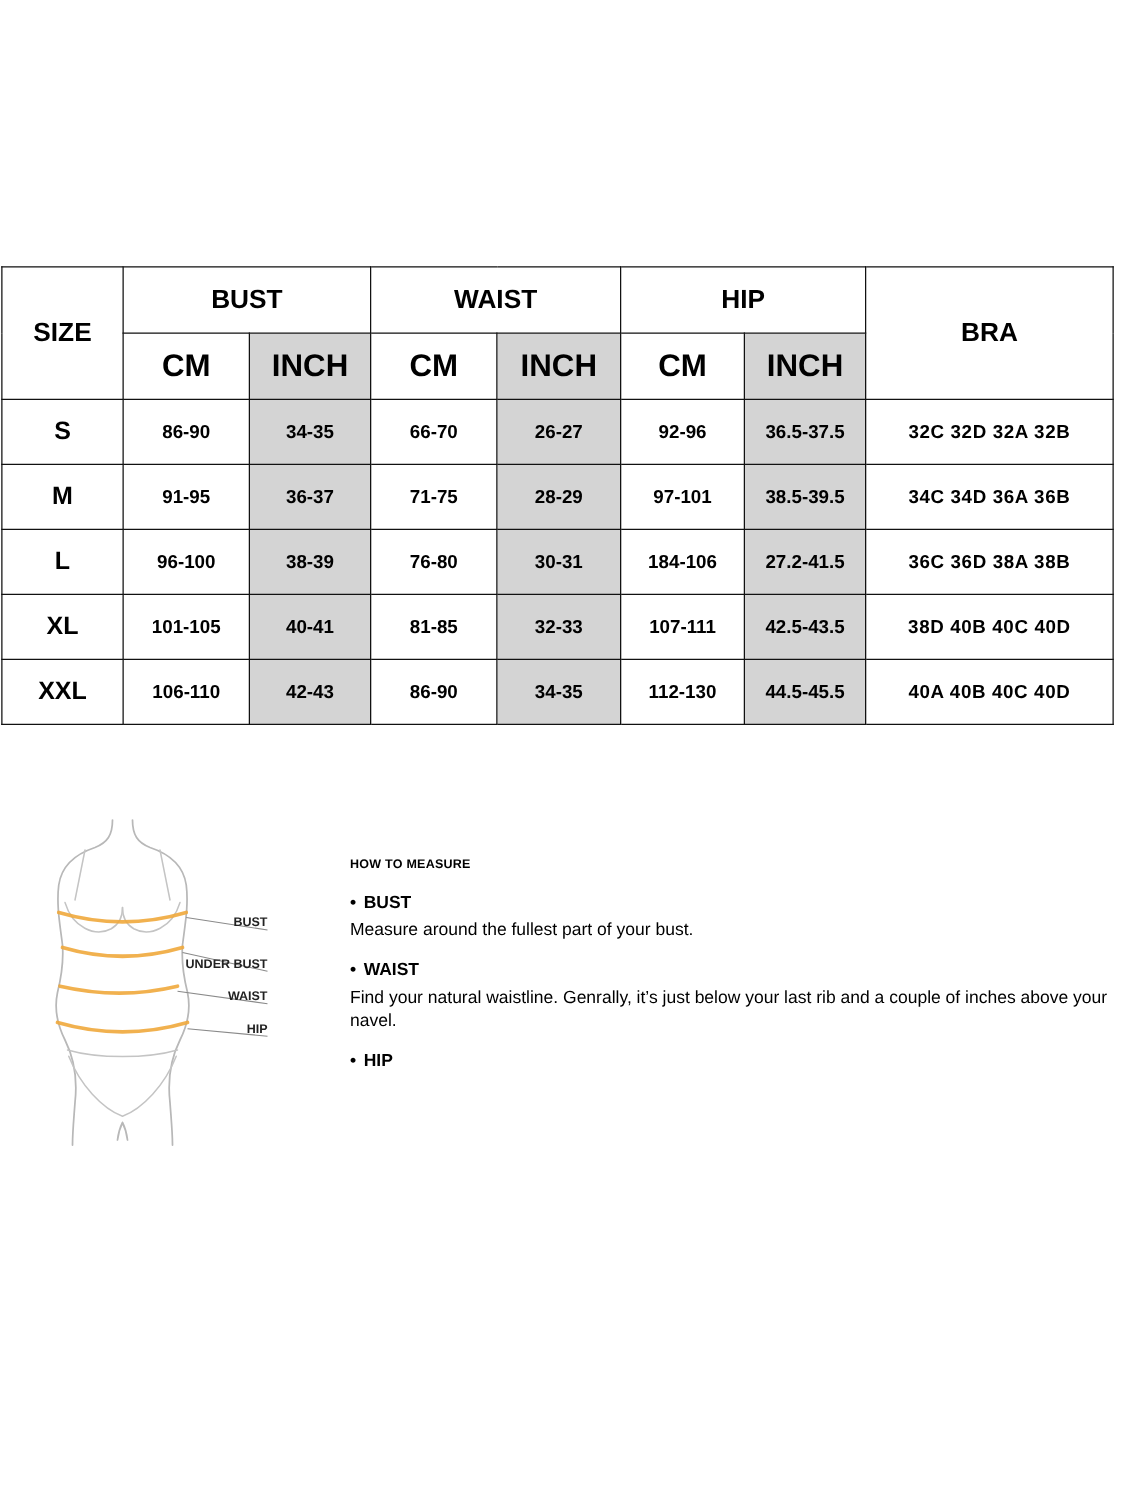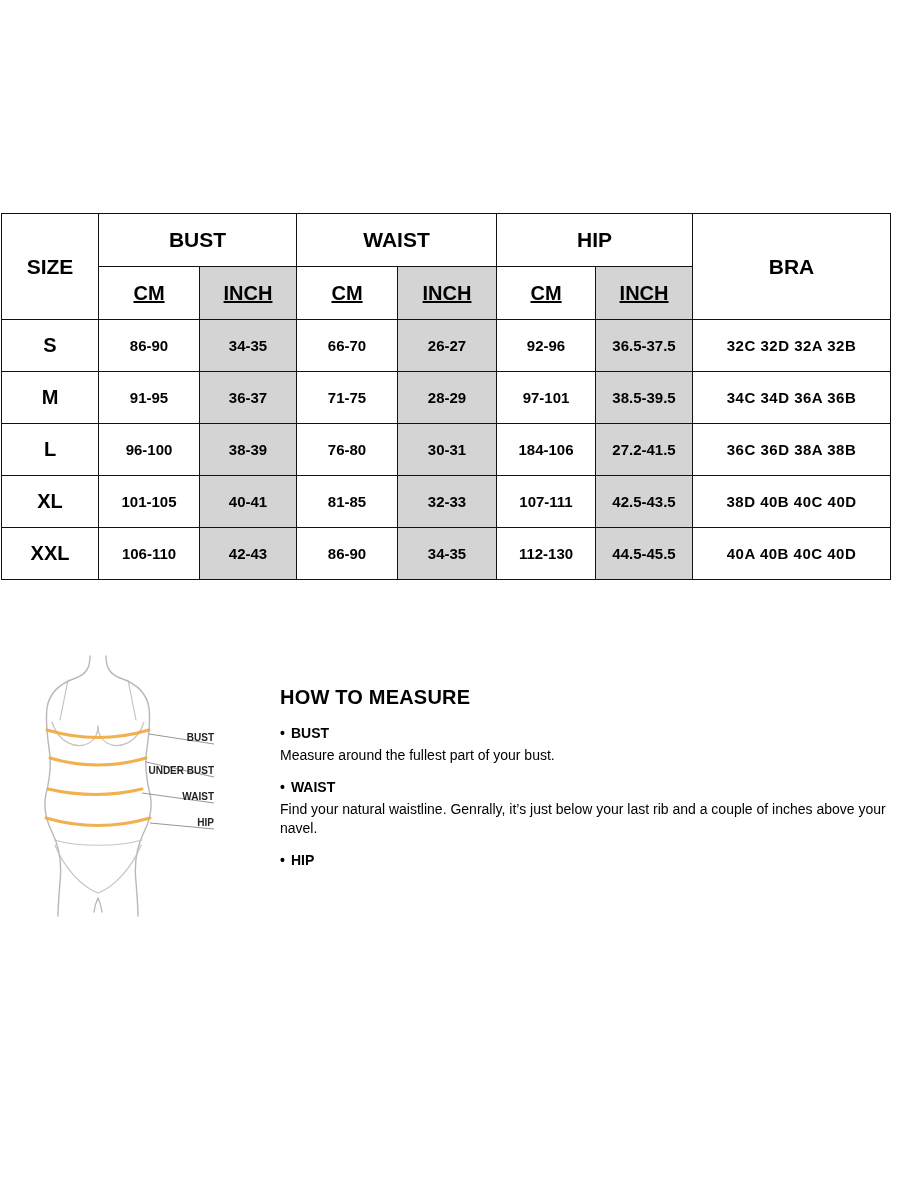--- a/index.html
+++ b/index.html
@@ -21,21 +21,21 @@
     table-layout: fixed;
     text-align: center;
   }
   .size-chart th, .size-chart td {
     border: 1px solid #111;
     padding: 0;
     vertical-align: middle;
     white-space: nowrap;
   }
   .size-chart thead th { font-size: 21px; font-weight: bold; height: 52px; }
-  .size-chart thead tr.units th { font-size: 20px; text-decoration: underline; }
+  .size-chart thead tr.units th { font-size: 25px; }
   .size-chart tbody td { height: 51px; font-size: 15px; font-weight: bold; }
   .size-chart tbody td.size-cell { font-size: 20px; }
   .size-chart tbody td.bra-cell { font-size: 15px; letter-spacing: 0.5px; }
   .shaded { background: #d4d4d4; margin-top: 31px; }
 
   
   .measure-figure {
     position: absolute;
     left: 8px; top: 652px;
     width: 230px; height: 270px;
@@ -46,21 +46,21 @@
     font-weight: bold;
     fill: #222;
   }
   .instructions {
     position: absolute;
     left: 280px; top: 686px;
     width: 618px;
   }
   .instructions h3 {
     margin: 0 0 16px 0;
-    font-size: 20px;
+    font-size: 10px;
     font-weight: bold;
     letter-spacing: 0.2px;
   }
   .measure-item { margin-bottom: 14px; }
   .measure-item .item-label {
     font-weight: bold;
     font-size: 14px;
     margin-bottom: 5px;
   }
   .measure-item p {

